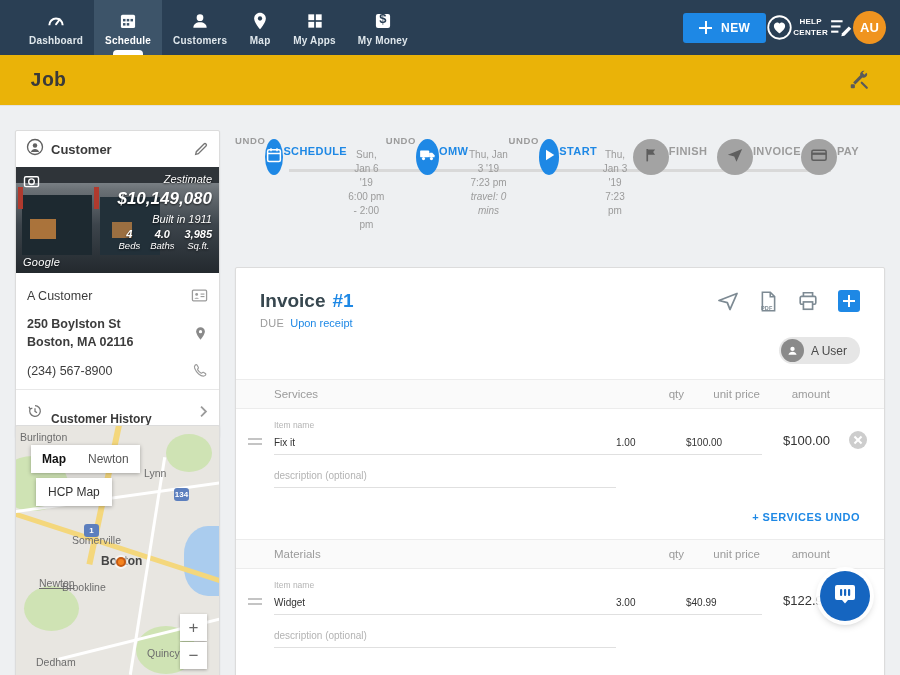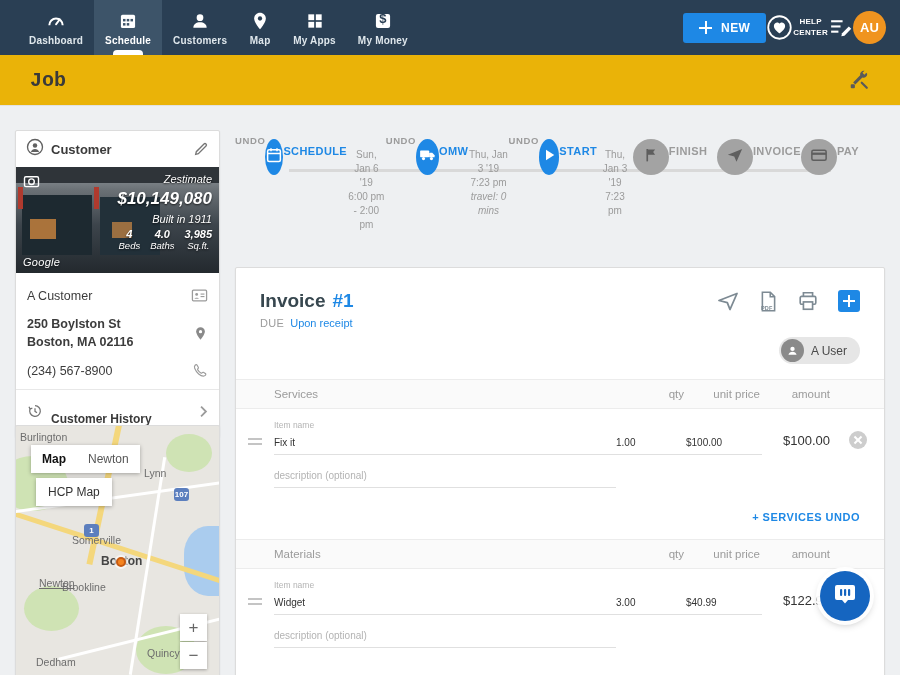--- a/index.html
+++ b/index.html
@@ -366,21 +366,21 @@
     <span class="map-label" style="left:4px;top:5px;">Burlington</span>
     <span class="map-label" style="left:128px;top:41px;">Lynn</span>
     <span class="map-label" style="left:56px;top:108px;">Somerville</span>
     <span class="map-label city" style="left:85px;top:128px;">Boston</span>
     <span class="map-label" style="left:23px;top:151px;text-decoration:underline;">Newton</span>
     <span class="map-label" style="left:46px;top:155px;">Brookline</span>
     <span class="map-label" style="left:131px;top:221px;">Quincy</span>
     <span class="map-label" style="left:20px;top:230px;">Dedham</span>
 
     <span class="shield" style="left:76px;top:56px;">93</span>
-    <span class="shield" style="left:158px;top:62px;">107</span>
+    <span class="shield" style="left:158px;top:62px;">134</span>
     <span class="shield" style="left:68px;top:98px;">1</span>
 
     <div class="marker" style="left:100px;top:131px;"></div>
 
     <div class="map-btn-group">
       <span class="map-btn sel">Map</span>
       <span class="map-btn">Newton</span>
     </div>
     <div class="hcp-btn">HCP Map</div>
     <div class="zoomctl">

